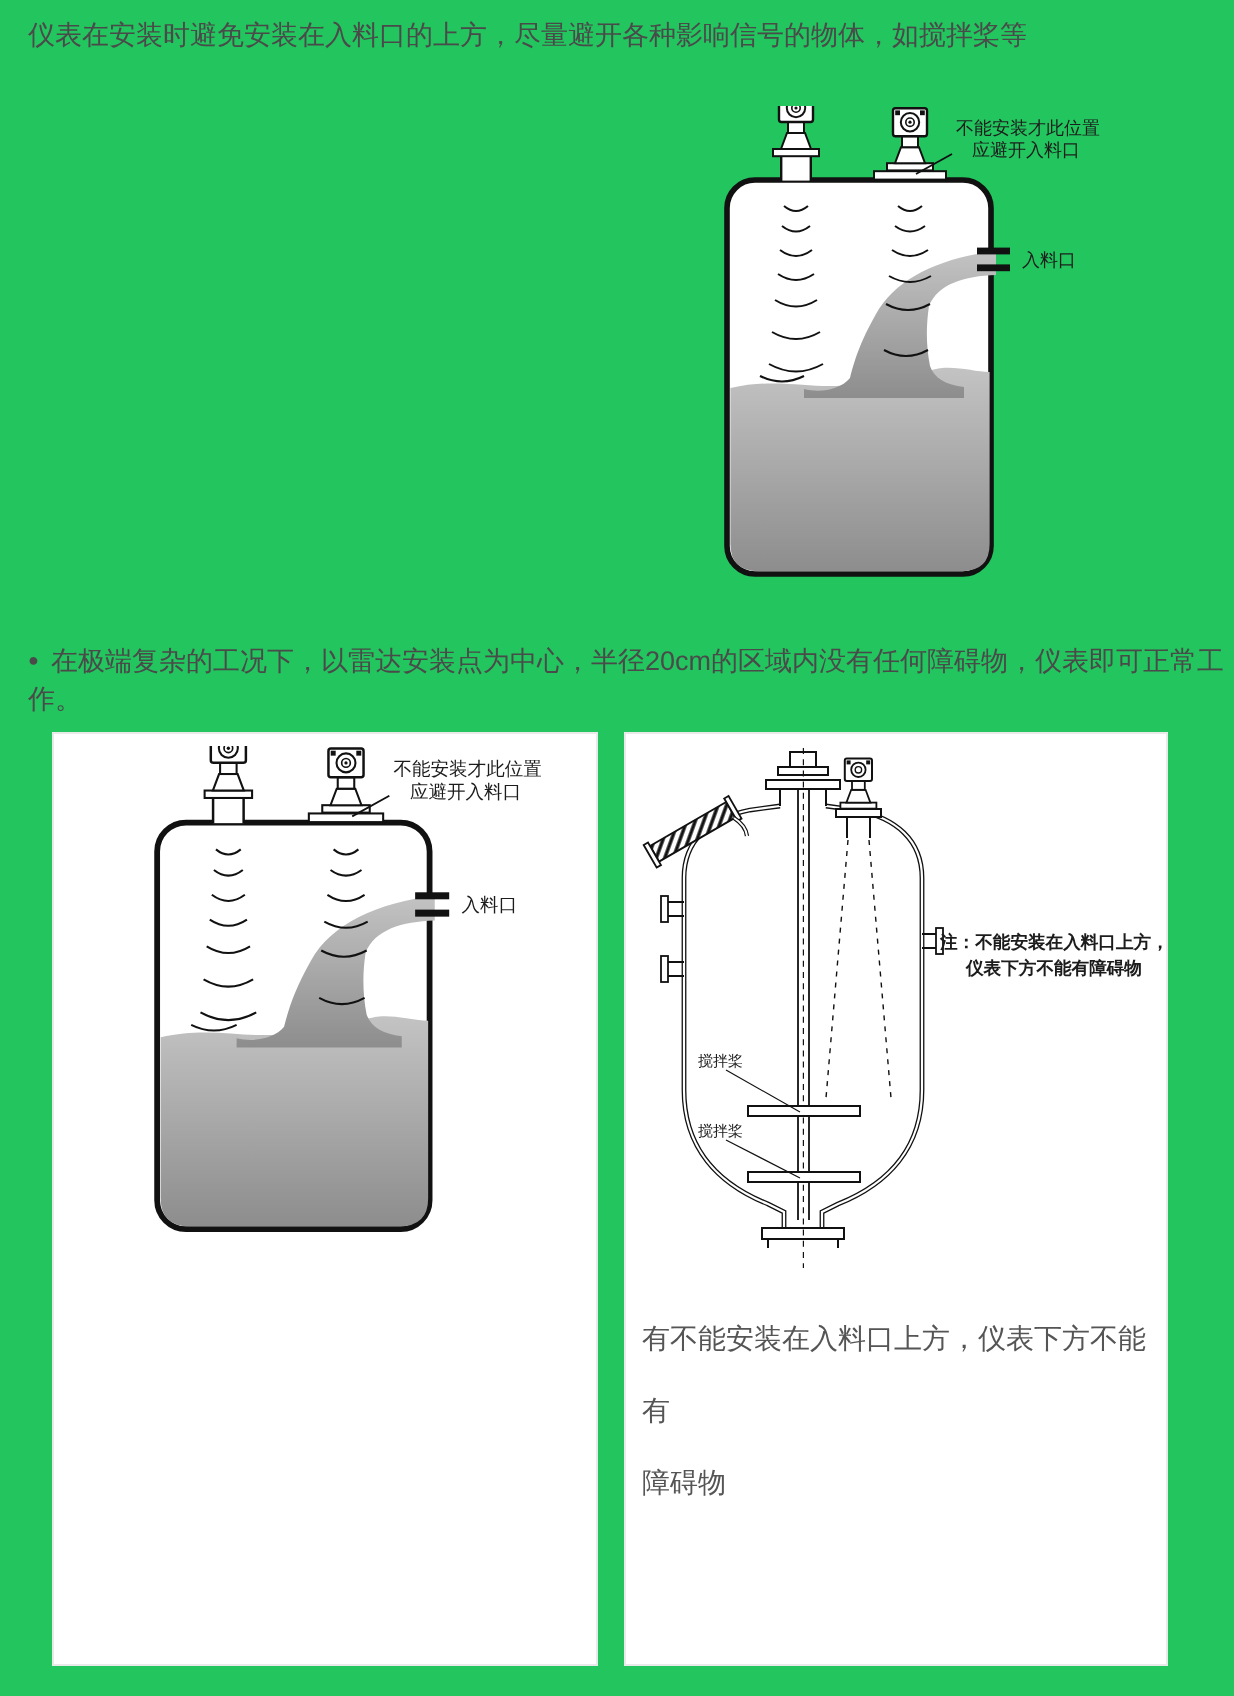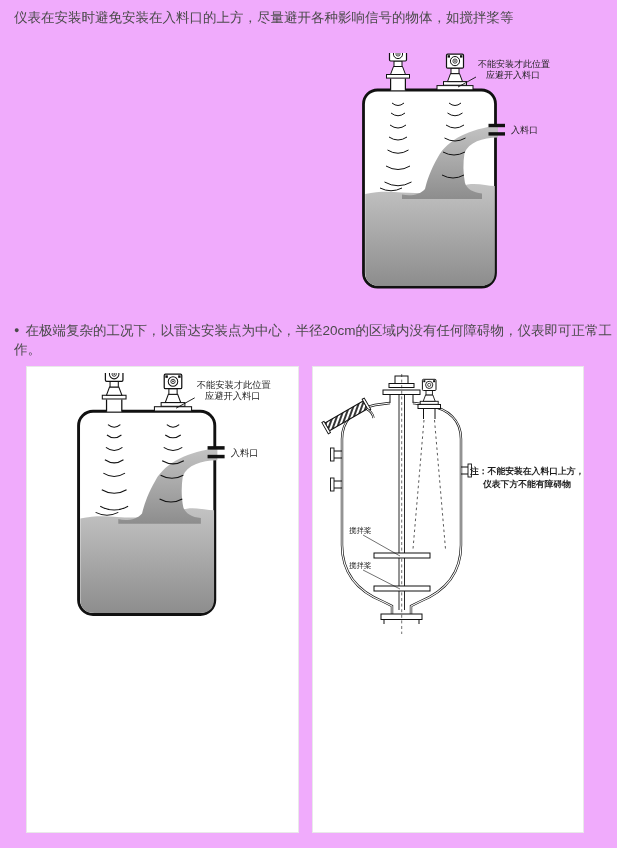--- a/index.html
+++ b/index.html
@@ -1,18 +1,18 @@
 <!DOCTYPE html>
 <html><head>
 <meta charset="utf-8">
 <style>
   * { margin:0; padding:0; box-sizing:border-box; }
   html,body { background:#ffffff; }
   body { font-family:"Liberation Sans","DejaVu Sans",sans-serif; }
-  .page { position:relative; width:617px; height:848px; background:#f0abfc; overflow:hidden; }
+  .page { position:relative; width:617px; height:848px; background:#22c55e; overflow:hidden; }
 
   .intro { position:absolute; left:14px; top:8px; width:596px;
            font-size:13.5px; color:#4a4a4a; line-height:19px; }
 
   .svgA { position:absolute; left:330px; top:53px; }
 
   .bullet-line { position:absolute; left:14px; top:321px; width:600px;
                  font-size:13.5px; color:#4a4a4a; line-height:19px; }
   .bullet-glyph { font-size:9px; vertical-align:2px; margin-right:6px; color:#4a4a4a; }
 
@@ -249,16 +249,20 @@
 
         <text x="36" y="160" font-size="7.5">搅拌桨</text>
         <path d="M 50,162 L 87,183" stroke="#111" stroke-width="0.6" fill="none"></path>
         <text x="36" y="195" font-size="7.5">搅拌桨</text>
         <path d="M 50,197 L 87,216" stroke="#111" stroke-width="0.6" fill="none"></path>
 
         <text x="157" y="101" font-size="8.8" class="note-text">注：不能安装在入料口上方，</text>
         <text x="170" y="114" font-size="8.8" class="note-text">仪表下方不能有障碍物</text>
       </svg>
 
+      <div class="caption">
+        <div>有不能安装在入料口上方，仪表下方不能有</div>
+        <div>障碍物</div>
+      </div>
     </div>
 
   </div>
 </div>
 
 </body></html>

